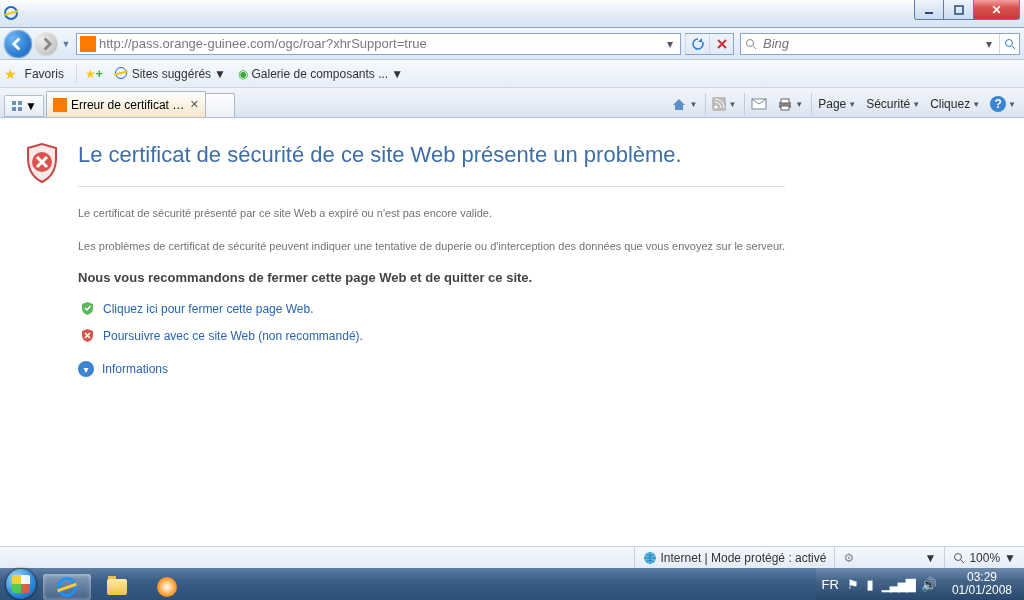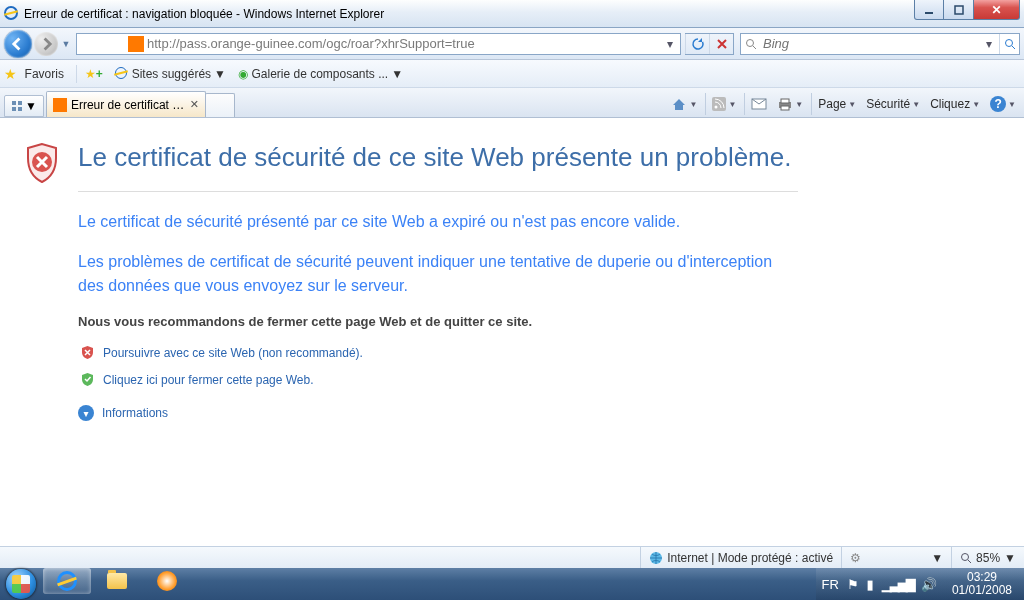--- a/index.html
+++ b/index.html
@@ -16,21 +16,21 @@
 .win-btn.close { width:46px; background:linear-gradient(#f3a1a0,#d9534f 40%,#c83a36); border-left:none; border-radius:0 0 3px 0; }
 .win-btn.close span{ color:#fff; font-weight:bold; font-size:12px; }
 
 
 .navbar { height:32px; background:linear-gradient(#f3f7fc,#dce7f5); display:flex; align-items:center; padding:0 4px; border-bottom:1px solid #b7c5d8; gap:2px; }
 .nav-back,.nav-fwd { width:28px; height:28px; border-radius:50%; display:flex; align-items:center; justify-content:center; }
 .nav-back { background:radial-gradient(circle at 30% 30%,#6fb4f4,#2b7cd0 60%,#1258a2); box-shadow:inset 0 0 2px #fff,0 0 1px #456; }
 .nav-fwd { width:24px; height:24px; background:radial-gradient(circle at 30% 30%,#eee,#ccc 60%,#aaa); box-shadow:inset 0 0 2px #fff; }
 .nav-back svg,.nav-fwd svg{ width:14px; height:14px; }
 .nav-drop { width:12px; color:#5a7ba2; font-size:9px; text-align:center; }
-.addr-wrap { flex:1; display:flex; align-items:center; height:22px; background:#fff; border:1px solid #89a6c7; margin:0 2px;padding-left:48px; }
+.addr-wrap { flex:1; display:flex; align-items:center; height:22px; background:#fff; border:1px solid #89a6c7; margin:0 2px; }
 .addr-icon { width:16px; height:16px; margin:0 3px; background:#ff7900; }
 .addr-input { flex:1; border:none; outline:none; height:20px; font-size:13px; color:#7a7a7a; }
 .addr-btn { width:20px; height:20px; display:flex; align-items:center; justify-content:center; color:#556; }
 .refresh-stop { display:flex; border:1px solid #89a6c7; height:22px; border-left:none; }
 .refresh-stop div { width:24px; display:flex; align-items:center; justify-content:center; border-left:1px solid #cdd9e8; }
 .search-wrap { width:280px; display:flex; align-items:flex-start; height:22px; background:#fff; border:1px solid #89a6c7; margin-left:4px; }
 .search-input { flex:1; border:none; outline:none; height:20px; font-size:13px; font-style:italic; color:#888; padding-left:2px; }
 
 
 .favbar { height:28px; background:linear-gradient(#f7fafe,#e5edf7); display:flex; align-items:center; padding:0 4px; border-bottom:1px solid #cdd9e8; gap:4px; }
@@ -52,36 +52,36 @@
 .cmd { display:flex; align-items:center; gap:2px; padding:0 4px; height:22px; color:#2b2b2b; }
 .cmd .dd { font-size:8px; color:#556; }
 .cmd.sep { border-left:1px solid #c0cee0; margin-left:2px; padding-left:6px; }
 
 
 .content { position:absolute; top:118px; bottom:54px; left:0; right:0; background:#fff; overflow:auto; }
 .cert-page { padding:24px 0 0 24px; }
 .cert-head { display:flex; gap:18px; }
 .shield-icon { width:36px; height:42px; flex-shrink:0; }
 .cert-body { max-width:720px; }
-.cert-title { font-size:26px; color:#3d6ea8; font-weight:normal; margin-bottom:18px; }
+.cert-title { font-size:22px; color:#3d6ea8; font-weight:normal; margin-bottom:18px; }
 .cert-hr { border:none; border-top:1px solid #ddd; margin-bottom:18px; }
-.cert-p { font-size:16px; color:#3b82f6; line-height:1.5; margin-bottom:16px; }
+.cert-p { font-size:11px; color:#737373; line-height:1.5; margin-bottom:16px; }
 .cert-rec { font-size:13px; font-weight:bold; color:#444; margin:10px 0 16px; }
 .cert-link { display:flex; align-items:center; gap:8px; font-size:13px; color:#2b65b0; margin-bottom:12px; padding-left:2px; }
 .cert-link .mini-icon { width:15px; height:15px; }
 .cert-info { display:flex; align-items:center; gap:8px; font-size:14px; color:#2b65b0; margin-top:18px; }
 .info-badge{ width:16px; height:16px; border-radius:50%; background:#3a84d2; color:#fff; font-size:10px; display:flex; align-items:center; justify-content:center; }
 
 
 .statusbar { position:absolute; bottom:32px; left:0; right:0; height:22px; background:linear-gradient(#f5f9fd,#e3ecf6); border-top:1px solid #c3d1e2; display:flex; align-items:center; font-size:12px; color:#333; }
 .statusbar .flex { flex:1; }
 .statusbar .cell { padding:0 8px; border-left:1px solid #c3d1e2; height:100%; display:flex; align-items:center; gap:4px; }
 
 
-.taskbar { position:absolute; bottom:0; left:0; right:0; height:32px; background:linear-gradient(#5e7fa5,#3a5e87 40%,#2d4f78); display:flex; align-items:flex-start; }
+.taskbar { position:absolute; bottom:0; left:0; right:0; height:32px; background:linear-gradient(#5e7fa5,#3a5e87 40%,#2d4f78); display:flex; align-items:flex-end; }
 .start-orb { width:42px; height:32px; display:flex; align-items:center; justify-content:center; }
 .start-orb .orb { width:30px; height:30px; border-radius:50%; background:radial-gradient(circle at 35% 30%,#a4d6ff,#2d8fe2 55%,#0b4f8d); box-shadow:0 0 3px #000; position:relative; }
 .start-orb .orb::after{content:"";position:absolute;inset:6px;background:conic-gradient(#fff 0 90deg,#e54 0 180deg,#5c4 0 270deg,#fc3 0);border-radius:2px;opacity:.9;}
 .task-btn { width:48px; height:26px; margin:0 1px; border-radius:3px; display:flex; align-items:center; justify-content:center; }
 .task-btn.active { background:linear-gradient(rgba(255,255,255,.35),rgba(255,255,255,.1)); box-shadow:inset 0 0 4px rgba(255,255,255,.5); }
 .tray { margin-left:auto; display:flex; align-items:center; gap:8px; padding:0 6px; color:#fff; height:100%; background:linear-gradient(rgba(255,255,255,.1),rgba(0,0,0,.1)); }
 .tray .clock { text-align:center; line-height:1.1; font-size:11px; padding:0 6px; }
 .tray-icon { font-size:13px; }
 
 .ico-ie{ display:inline-block; width:14px; height:14px; border:2px solid #1e6bc1; border-radius:50%; position:relative;}
@@ -90,21 +90,20 @@
 .blue-e::after{content:"";position:absolute;top:6px;left:-3px;right:-3px;height:3px;background:#fc3;transform:rotate(-20deg);}
 .folder-ico{ width:20px; height:16px; background:linear-gradient(#ffe9a6,#f3c24a); border-radius:2px; position:relative;}
 .folder-ico::before{content:"";position:absolute;top:-3px;left:1px;width:8px;height:3px;background:#f3c24a;border-radius:1px 1px 0 0;}
 .wmp-ico{ width:20px; height:20px; border-radius:50%; background:radial-gradient(circle,#fff,#ff9c2a 60%,#d66a00);}  
 </style>
 </head>
 <body>
 
 <div class="titlebar">
   <span class="ie-icon"><span class="ico-ie"></span></span>
-  <span class="title-text">Erreur de certificat : navigation bloquée - Windows Internet Explorer</span>
   <div class="win-controls">
     <div class="win-btn min">
         <svg width="10" height="10">
           <rect x="1" y="7" width="8" height="2" fill="#2b4a6b"></rect>
         </svg>
       </div>
     <div class="win-btn max">
         <svg width="10" height="10">
           <rect x="1" y="1" width="8" height="8" fill="none" stroke="#2b4a6b" stroke-width="1.5"></rect>
         </svg>
@@ -258,31 +257,31 @@
         <path d="M13 15l10 10M23 15l-10 10" stroke="#fff" stroke-width="3"></path>
       </svg>
       <div class="cert-body">
         <h1 class="cert-title">Le certificat de sécurité de ce site Web présente un problème.</h1>
         <hr class="cert-hr">
         <p class="cert-p">Le certificat de sécurité présenté par ce site Web a expiré ou n'est pas encore valide.</p>
         <p class="cert-p">Les problèmes de certificat de sécurité peuvent indiquer une tentative de duperie ou d'interception des données que vous envoyez sur le serveur.</p>
         <p class="cert-rec">Nous vous recommandons de fermer cette page Web et de quitter ce site.</p>
         <div class="cert-link">
           <svg class="mini-icon" viewBox="0 0 15 15">
+              <path d="M7.5 1 2 3v4c0 4 2.5 6 5.5 7 3-1 5.5-3 5.5-7V3z" fill="#5cb85c"></path>
+              <path d="M5 7l2 2 3.5-4" stroke="#fff" stroke-width="1.5" fill="none"></path>
+            </svg>
+          <span>Cliquez ici pour fermer cette page Web.</span>
+        </div>
+        <div class="cert-link">
+          <svg class="mini-icon" viewBox="0 0 15 15">
               <path d="M7.5 1 2 3v4c0 4 2.5 6 5.5 7 3-1 5.5-3 5.5-7V3z" fill="#d9534f"></path>
               <path d="M5 5l5 5M10 5l-5 5" stroke="#fff" stroke-width="1.5"></path>
             </svg>
           <span>Poursuivre avec ce site Web (non recommandé).</span>
-        </div>
-        <div class="cert-link">
-          <svg class="mini-icon" viewBox="0 0 15 15">
-              <path d="M7.5 1 2 3v4c0 4 2.5 6 5.5 7 3-1 5.5-3 5.5-7V3z" fill="#5cb85c"></path>
-              <path d="M5 7l2 2 3.5-4" stroke="#fff" stroke-width="1.5" fill="none"></path>
-            </svg>
-          <span>Cliquez ici pour fermer cette page Web.</span>
         </div>
         <div class="cert-info">
           <span class="info-badge">▾</span>
           <span>Informations</span>
         </div>
       </div>
     </div>
   </div>
 </div>
 
@@ -297,21 +296,21 @@
   </div>
   <div class="cell" style="width:110px">
       <span style="color:#888">⚙</span>
       <span class="dd" style="margin-left:auto">▼</span>
     </div>
   <div class="cell">
     <svg width="12" height="12">
         <circle cx="5" cy="5" r="3.5" stroke="#556" fill="none"></circle>
         <path d="M8 8l3 3" stroke="#556"></path>
       </svg>
-    <span>85%</span>
+    <span>100%</span>
       <span class="dd">▼</span>
   </div>
 </div>
 
 <div class="taskbar">
   <div class="start-orb">
       <div class="orb"></div>
     </div>
   <div class="task-btn active">
       <span class="blue-e"></span>

